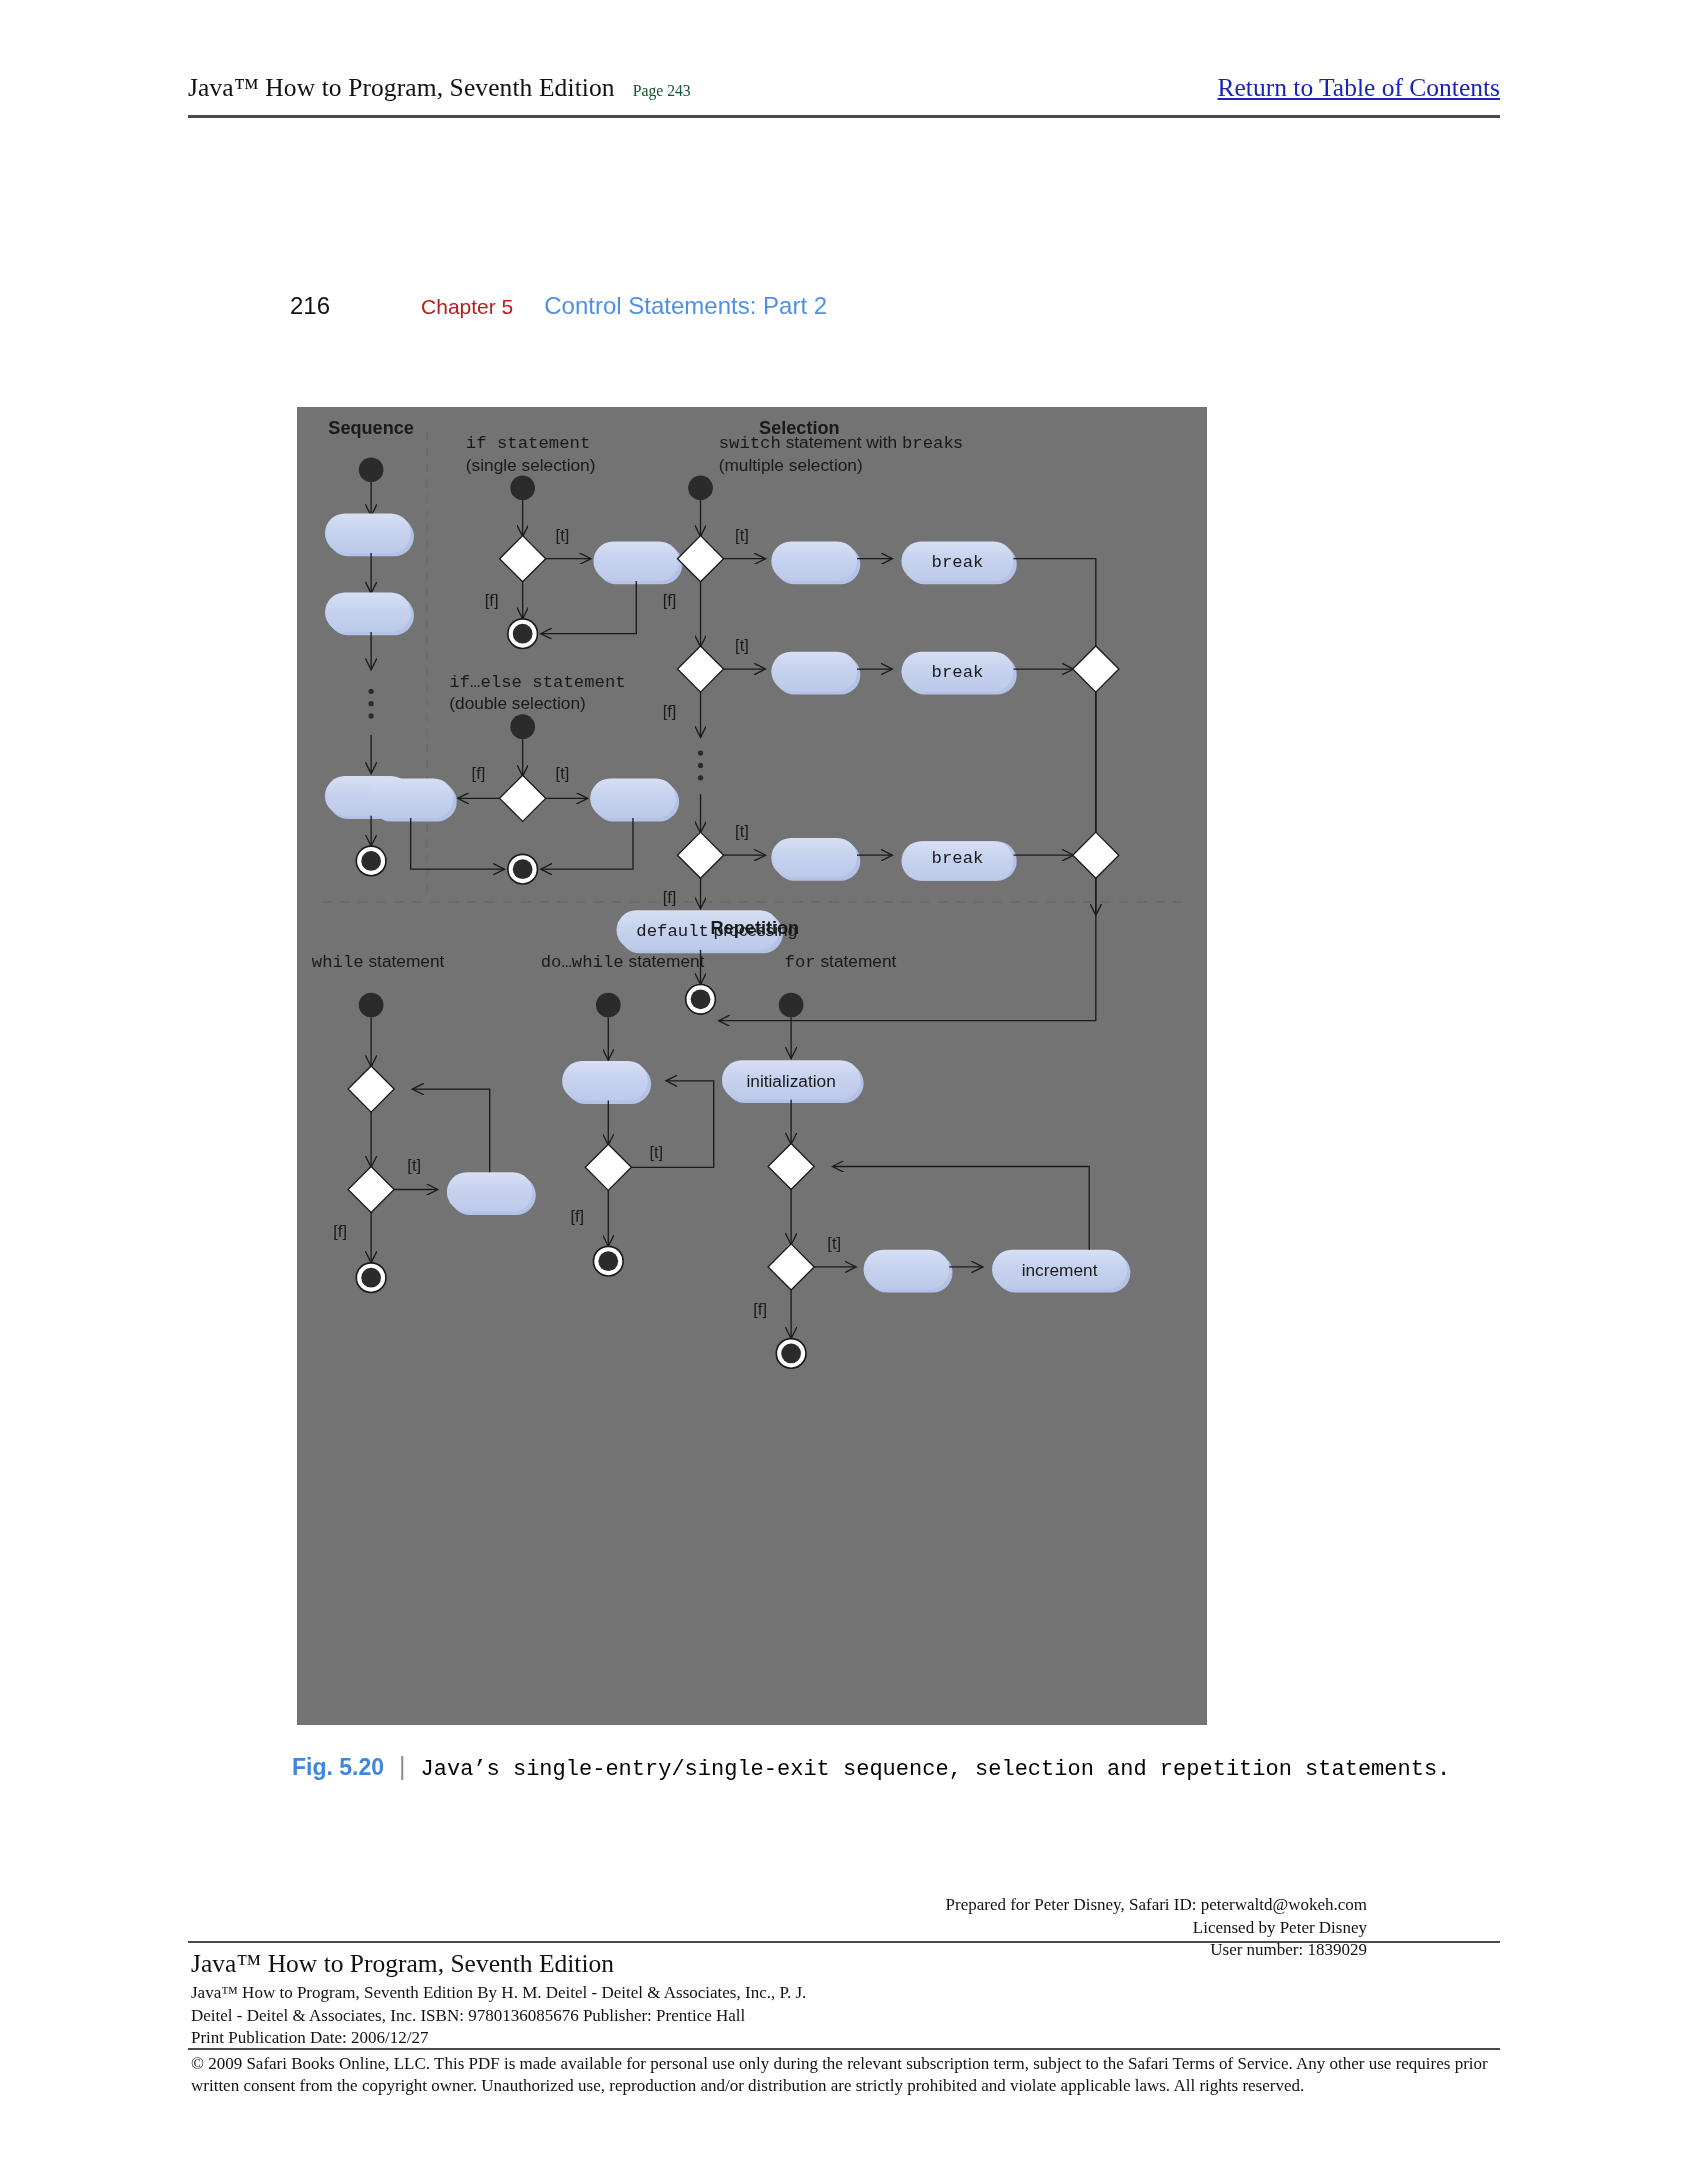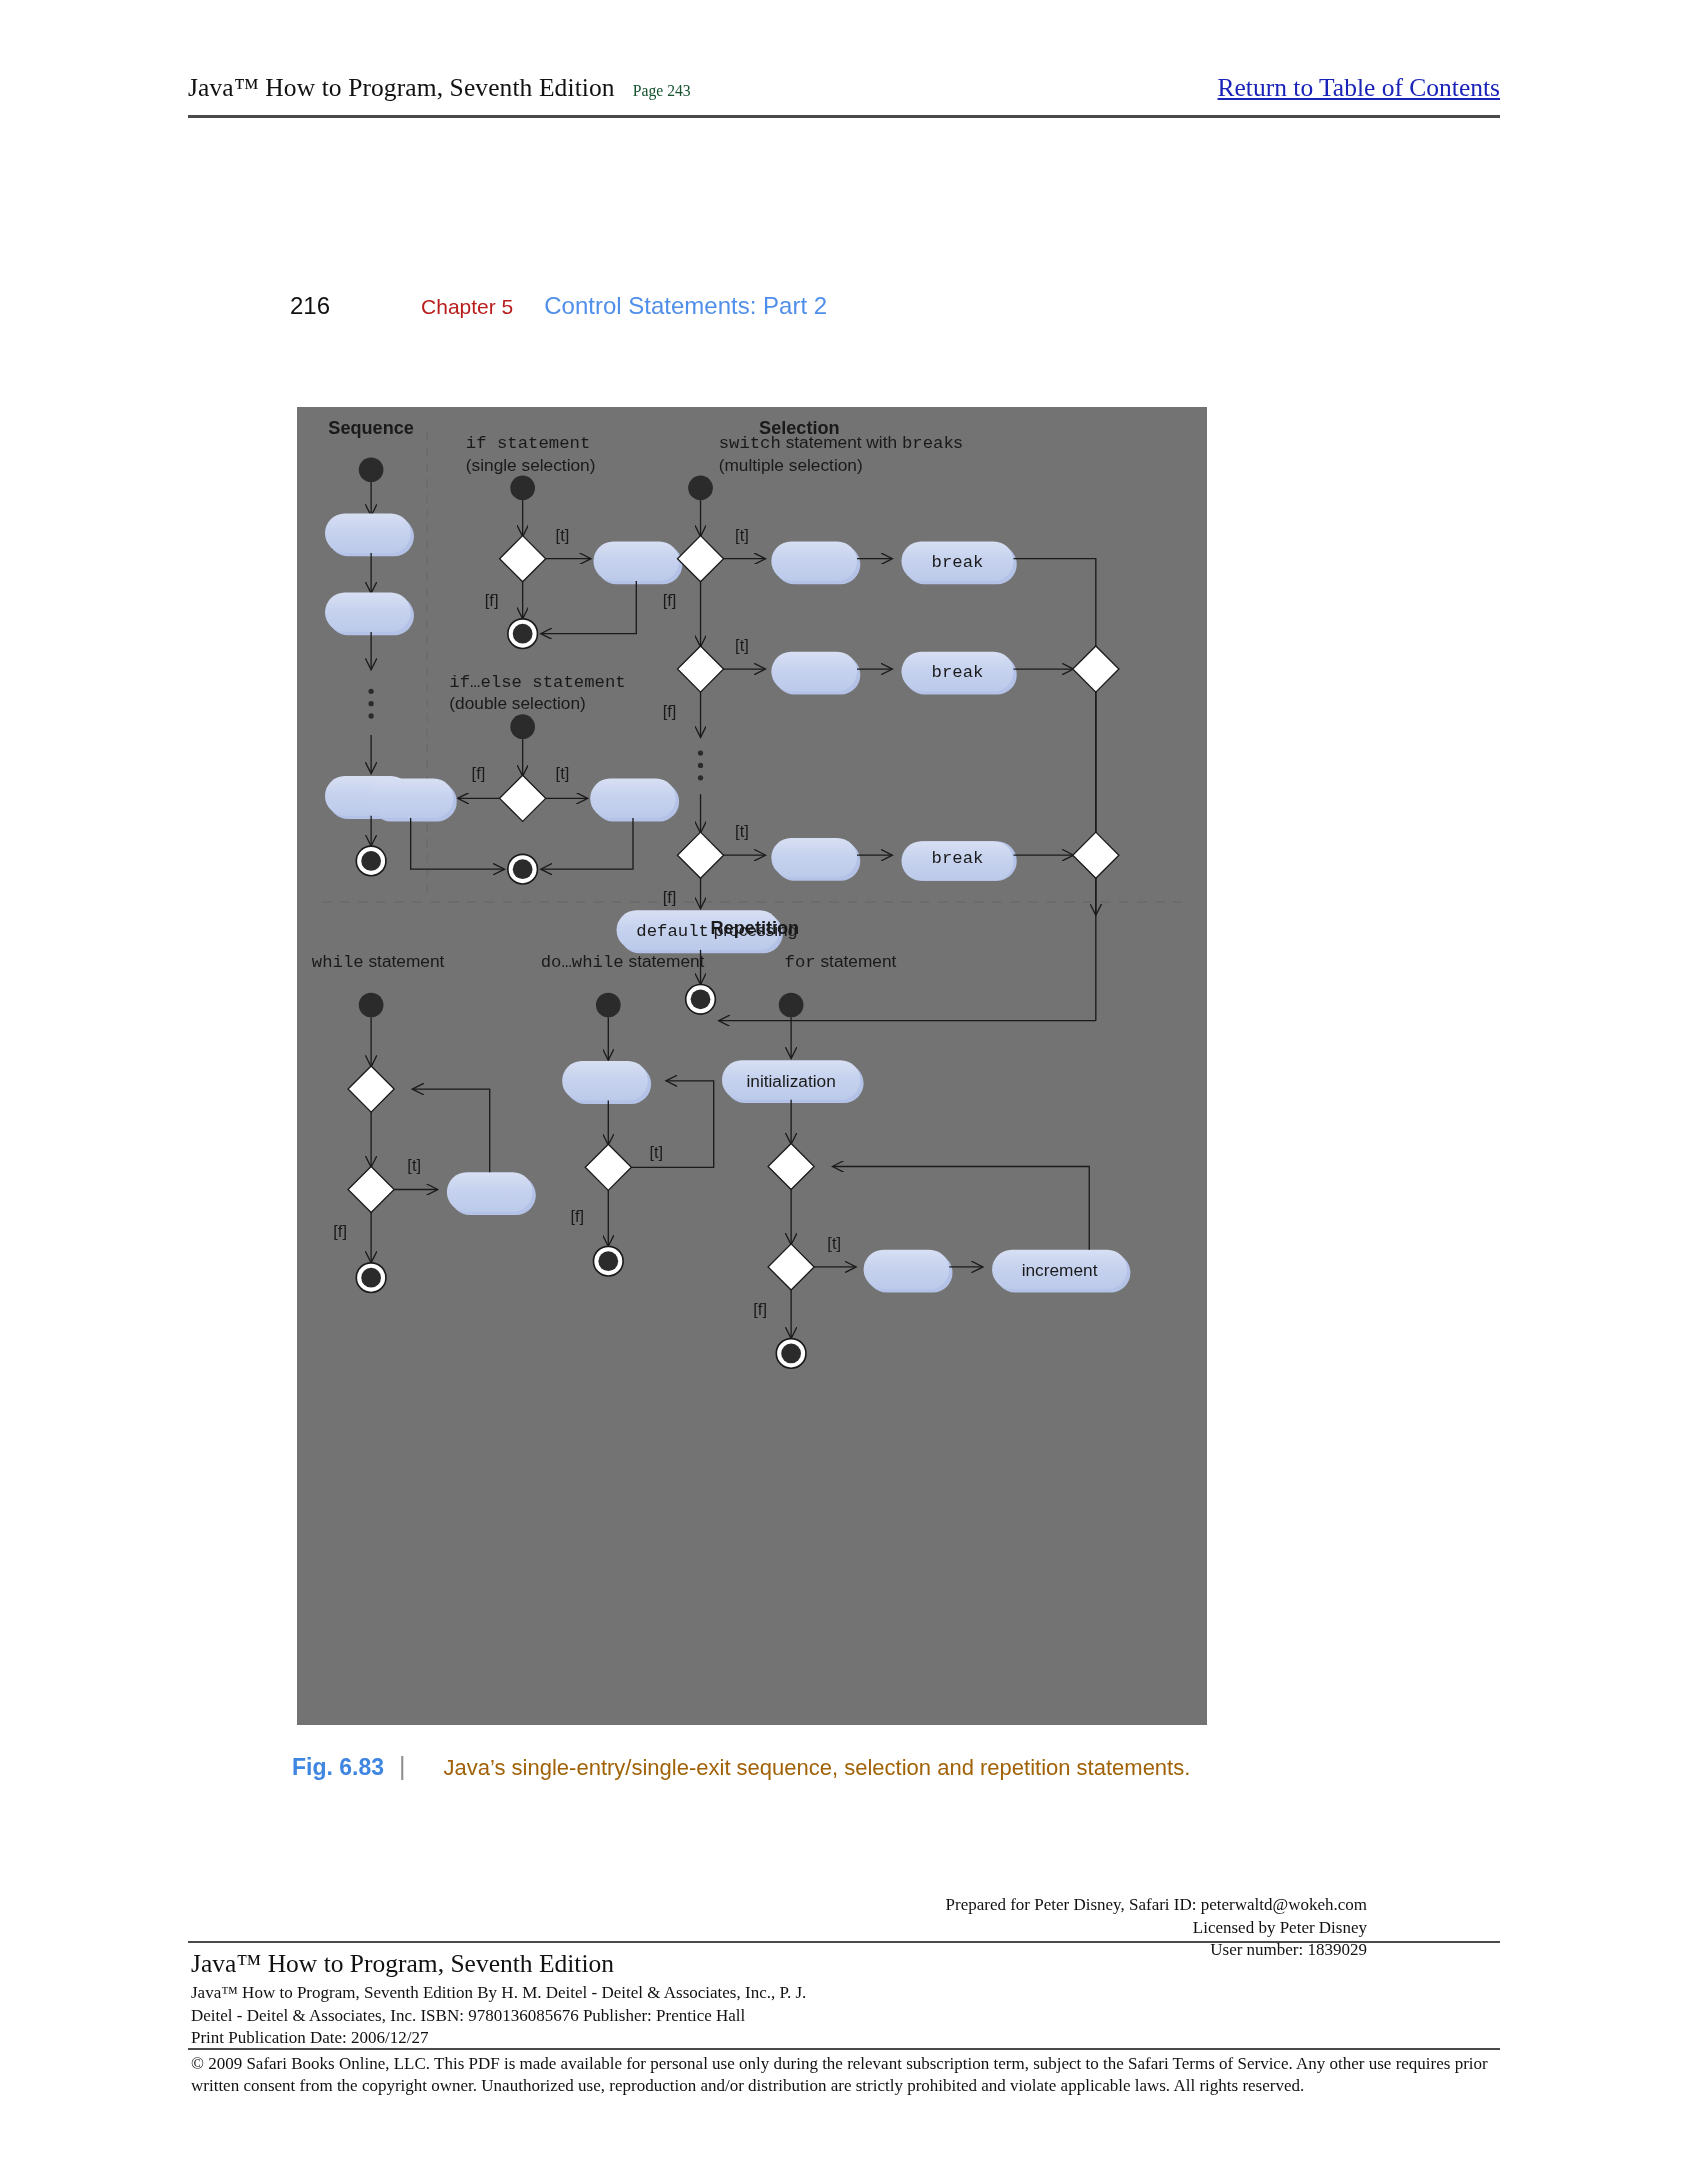--- a/index.html
+++ b/index.html
@@ -34,21 +34,21 @@
   .fig-panel{
     position:absolute;left:297px;top:407px;width:910px;height:1318px;
     background:#737373;
   }
   .fig-svg{position:absolute;left:0;top:0;width:910px;height:1318px;}
 
   
   .fig-caption{position:absolute;left:292px;top:1752px;display:flex;align-items:baseline;}
   .cap-label{font-family:"Liberation Sans",sans-serif;font-weight:bold;font-size:23px;color:#3e86e0;}
   .cap-bar{margin:0 15px;color:#8d8d8d;font-size:25px;font-family:"Liberation Sans",sans-serif;}
-  .cap-text{font-family:Liberation Sans, sans-serif;font-size:22px;color:#a16207;margin-left:23px;}
+  .cap-text{font-family:Liberation Mono, monospace;font-size:22px;color:#000000;}
 
   
   .foot-rule-1{position:absolute;left:188px;top:1941px;width:1312px;height:1.6px;background:#4a4a4a;}
   .foot-title{position:absolute;left:191px;top:1949px;font-size:25.5px;color:#111;}
   .foot-left{position:absolute;left:191px;top:1982px;line-height:1.33;font-size:17px;color:#111;}
   .foot-right{position:absolute;right:188px;top:1894px;text-align:right;line-height:1.33;font-size:17px;color:#111;}
   .foot-rule-2{position:absolute;left:188px;top:2048px;width:1312px;height:1.6px;background:#4a4a4a;}
   .foot-copy{position:absolute;left:191px;top:2053px;width:1312px;line-height:1.3;font-size:17px;color:#111;}
 </style>
 </head>
@@ -338,21 +338,21 @@
         <text x="428" y="912" font-family="Liberation Sans, sans-serif" font-size="20">[t]</text>
         <text x="332" y="990" font-family="Liberation Sans, sans-serif" font-size="20">[f]</text>
 
         <text x="644" y="1022" font-family="Liberation Sans, sans-serif" font-size="20">[t]</text>
         <text x="554" y="1102" font-family="Liberation Sans, sans-serif" font-size="20">[f]</text>
       </g>
     </svg>
   </div>
 
   <div class="fig-caption">
-    <span class="cap-label">Fig. 6.83</span>
+    <span class="cap-label">Fig. 5.20</span>
     <span class="cap-bar">|</span>
     <span class="cap-text">Java’s single-entry/single-exit sequence, selection and repetition statements.</span>
   </div>
 
   <div class="foot-rule-1"></div>
   <div class="foot-title">Java™ How to Program, Seventh Edition</div>
 
   <div class="foot-left">
     <div>Java™ How to Program, Seventh Edition By H. M. Deitel - Deitel &amp; Associates, Inc., P. J.</div>
     <div>Deitel - Deitel &amp; Associates, Inc. ISBN: 9780136085676 Publisher: Prentice Hall</div>

